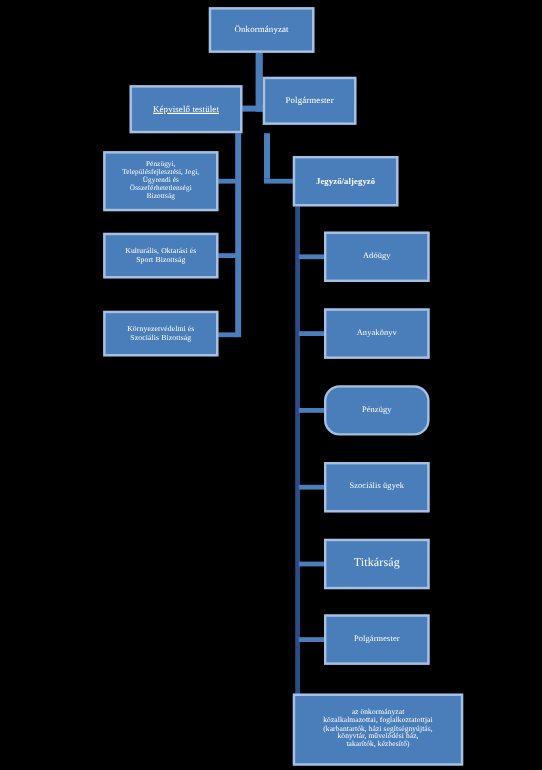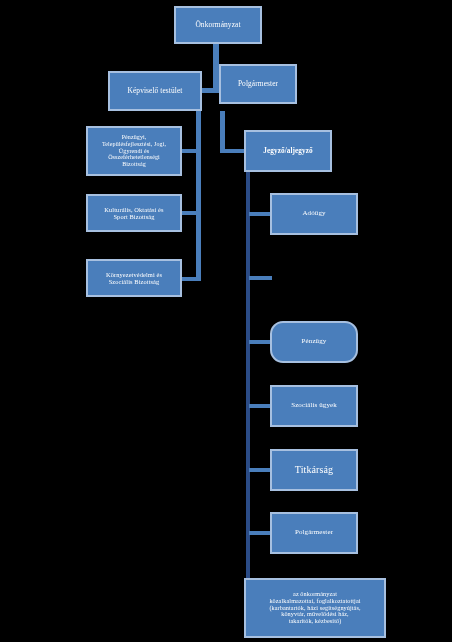--- a/index.html
+++ b/index.html
@@ -37,21 +37,21 @@
   .conn {
     position: absolute;
     background: #4a7ebb;
   }
   .conn-dark {
     position: absolute;
     background: #2b4c87;
   }
   
   #n-onkormanyzat { left: 174px; top: 6px;  width: 88px;  height: 38px; font-size: 7.4px; }
-  #n-kepviselo    { left: 108px; top: 71px; width: 94px;  height: 40px; font-size: 7.4px; }
+  #n-kepviselo    { left: 108px; top: 71px; width: 94px;  height: 40px; font-size: 7.4px; text-decoration: underline; }
   #n-polgarmester { left: 219px; top: 64px; width: 78px;  height: 40px; font-size: 7.4px; }
 
   #n-biz1 { left: 86px; top: 126px; width: 96px; height: 50px; font-size: 6.0px; }
   #n-biz2 { left: 86px; top: 194px; width: 96px; height: 38px; font-size: 6.4px; }
   #n-biz3 { left: 86px; top: 259px; width: 96px; height: 38px; font-size: 6.4px; }
 
   #n-jegyzo  { left: 244px; top: 130px; width: 88px; height: 42px; font-size: 7.2px; font-weight: bold; }
 
   #n-ado     { left: 270px; top: 193px; width: 88px; height: 42px; font-size: 7.0px; }
   #n-anya    { left: 270px; top: 257px; width: 88px; height: 42px; font-size: 7.0px; }
@@ -122,20 +122,23 @@
   </div>
 
   <div class="node" id="n-jegyzo">
     <span class="node-text">Jegyző/aljegyző</span>
   </div>
 
   <div class="node" id="n-ado">
     <span class="node-text">Adóügy</span>
   </div>
 
+  <div class="node" id="n-anya">
+    <span class="node-text">Anyakönyv</span>
+  </div>
 
   <div class="node" id="n-penz">
     <span class="node-text">Pénzügy</span>
   </div>
 
   <div class="node" id="n-szoc">
     <span class="node-text">Szociális ügyek</span>
   </div>
 
   <div class="node" id="n-titk">

